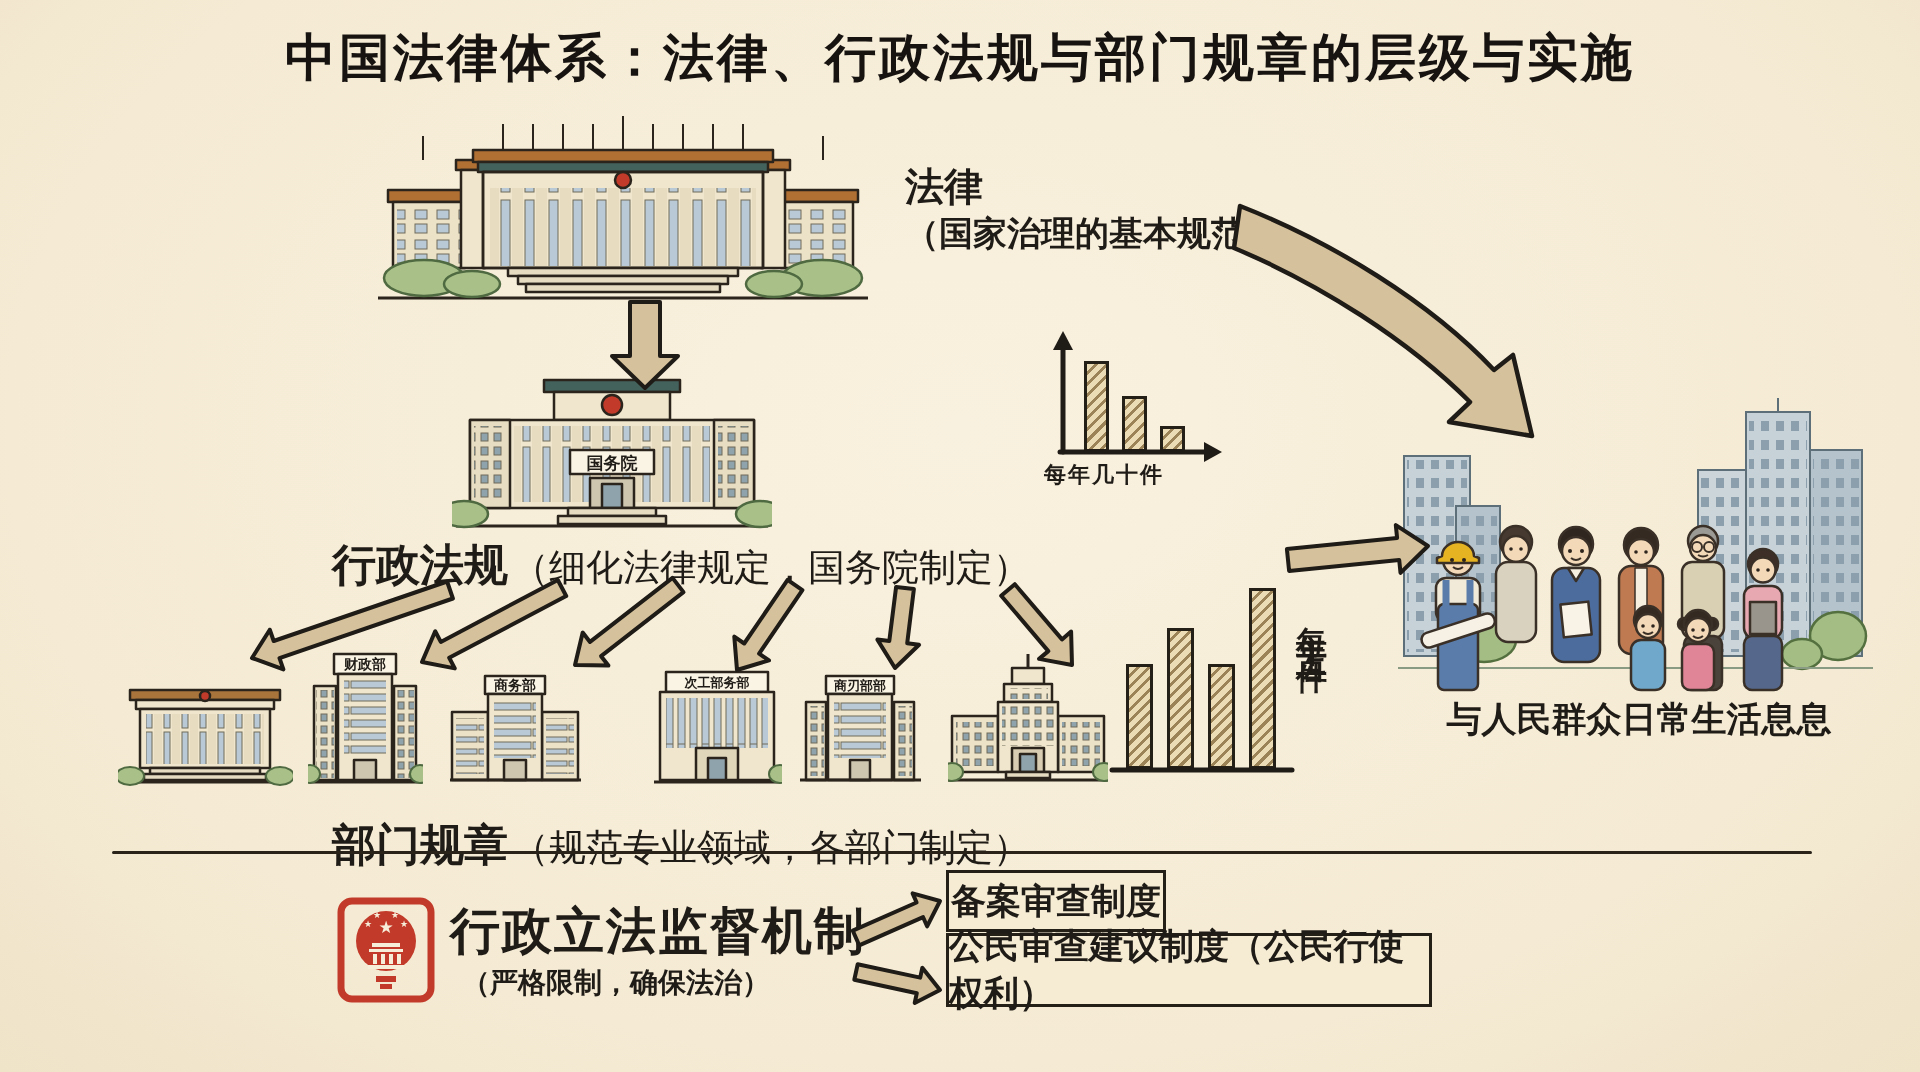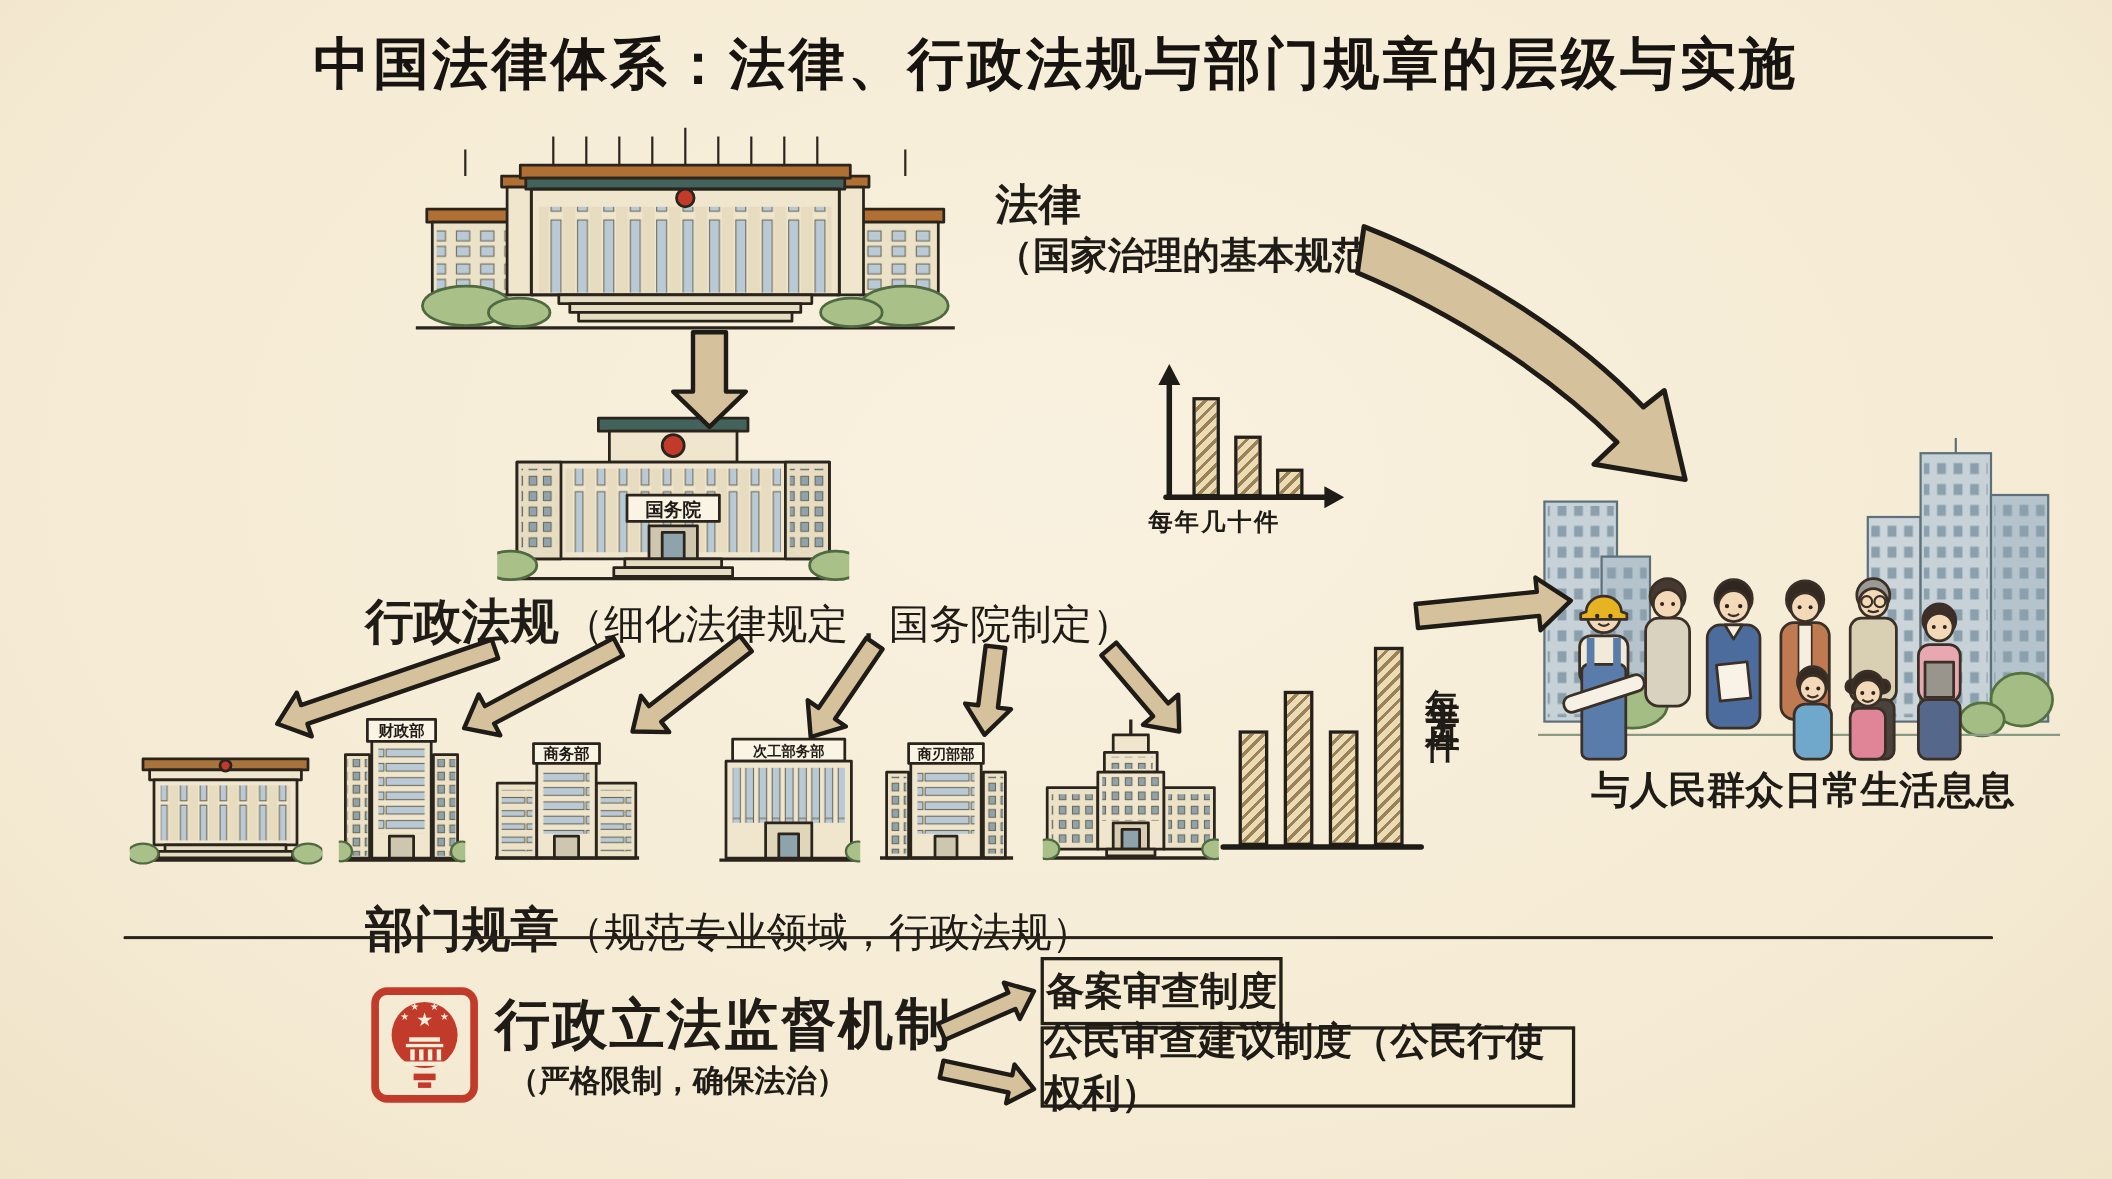--- a/index.html
+++ b/index.html
@@ -287,21 +287,21 @@
       <line x1="0" y1="128" x2="160" y2="128" stroke-width="3"></line>
     </g>
     <g fill="#a9c189" stroke="#4f6a41" stroke-width="2">
       <ellipse cx="4" cy="120" rx="11" ry="9"></ellipse>
         <ellipse cx="156" cy="120" rx="11" ry="9"></ellipse>
     </g>
   </svg>
 
   <div id="dept-line" class="abs tier-line">
     <span class="big">部门规章</span>
-    <span class="sub">（规范专业领域，行政法规）</span>
+    <span class="sub">（规范专业领域，各部门制定）</span>
   </div>
 
   <div id="chart-laws" class="abs chart">
       <div class="bar" style="height: 91px;"></div>
       <div class="bar" style="height: 56px;"></div>
       <div class="bar" style="height: 26px;"></div>
     </div>
   <div id="laws-note" class="abs">每年几十件</div>
 
   <div id="chart-rules" class="abs chart">

